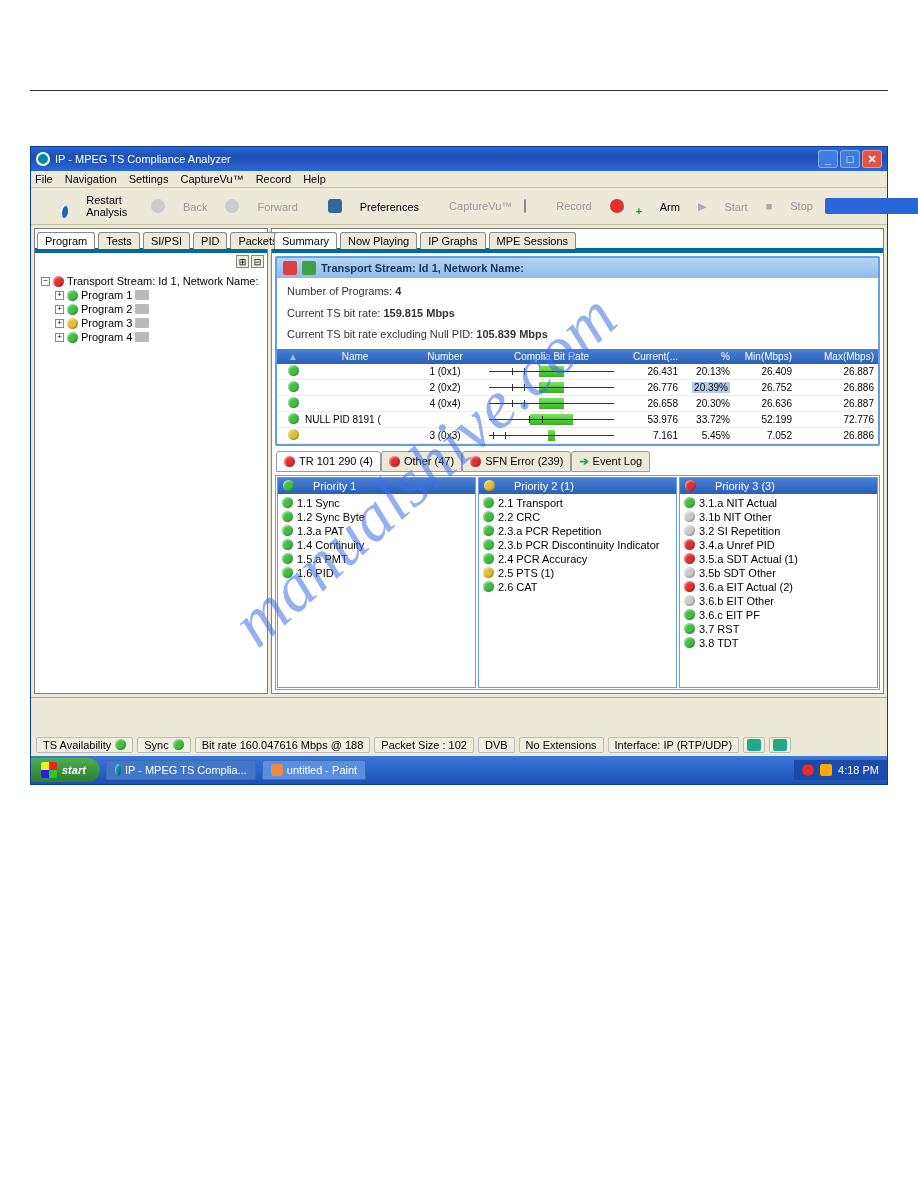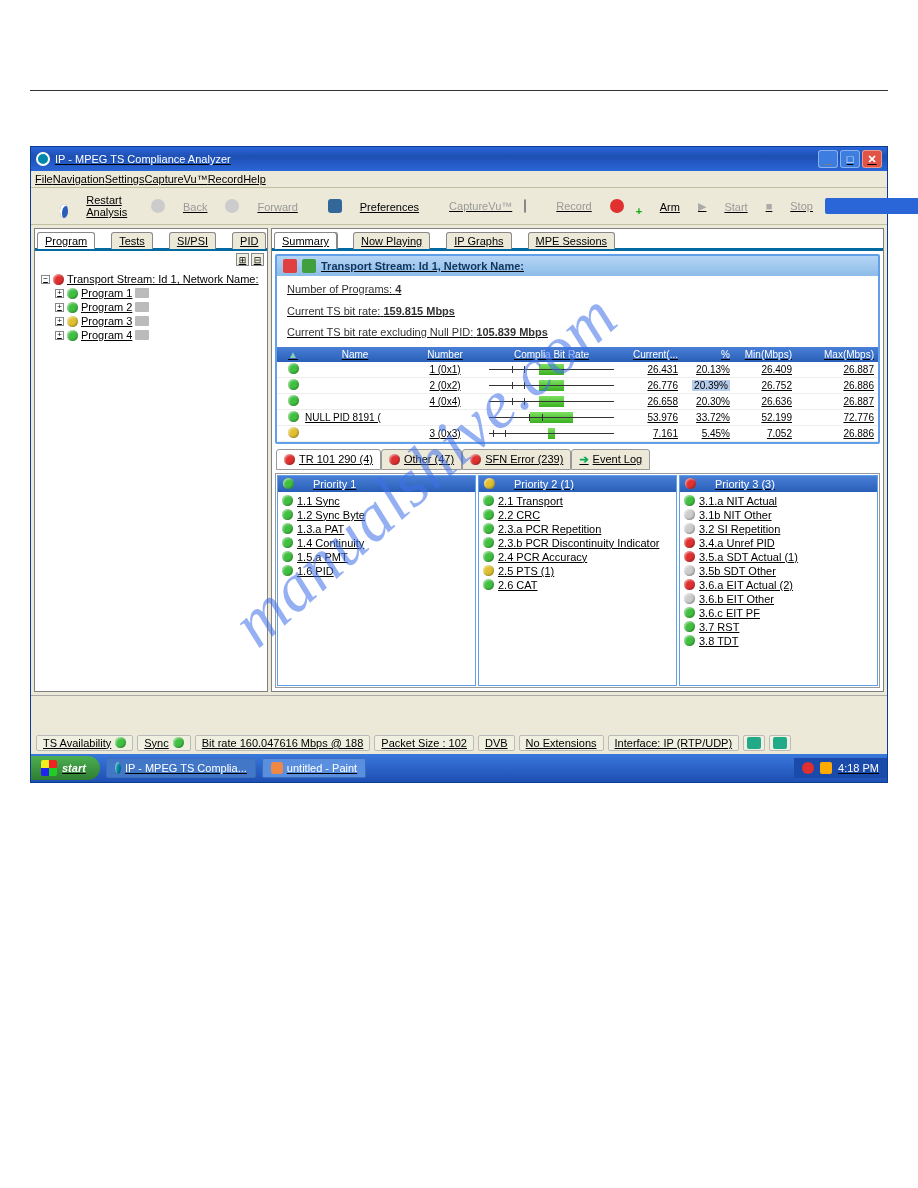--- a/index.html
+++ b/index.html
@@ -1,39 +1,39 @@
 <!DOCTYPE html>
 <html><head>
 <meta charset="utf-8">
 <style>
 * { margin: 0; padding: 0; box-sizing: border-box; font-family: Tahoma, Arial, sans-serif; }
 body { background: #fff; }
-.page { width: 918px; height: 1188px; background: #fff; position: relative; padding: 90px 30px 17px 30px; text-decoration: underline; }
+.page { width: 918px; height: 1188px; background: #fff; position: relative; padding: 90px 30px 17px 30px; }
 .hr-top { border-top: 1.5px solid #333; width: 100%; margin-bottom: 55px; }
 .app-window { width: 100%; border: 1px solid #0a3d91; background: #ece9d8; font-size: 11px; }
 .titlebar { background: linear-gradient(to bottom, #2a66d8, #1e4fb3 40%, #2a66d8); color: #fff; padding: 3px 5px; display: flex; align-items: center; gap: 5px; height: 24px; }
 .titlebar .ticon { width: 14px; height: 14px; background: #08a; border-radius: 50%; display:inline-block; box-shadow: inset 0 0 0 2px #fff; }
 .window-controls { margin-left: auto; display: flex; gap: 2px; }
 .window-controls span { display: inline-flex; width: 20px; height: 18px; align-items:center; justify-content:center; color: #fff; border-radius: 3px; font-weight: bold; border: 1px solid rgba(255,255,255,0.4); }
 .wmin { background: #3e7de0; }
 .wmax { background: #3e7de0; }
 .wclose { background: #e15445; }
-.menubar { background: #ece9d8; padding: 2px 4px; display: flex; border-bottom: 1px solid #c0c0a0; }
+.menubar { background: #ece9d8; padding: 2px 4px; display: flex; gap: 12px; border-bottom: 1px solid #c0c0a0; }
 .menubar span { cursor: default; }
 .toolbar { background: #ece9d8; padding: 3px 5px; display: flex; align-items: center; gap: 6px; border-bottom: 1px solid #c0c0a0; }
 .tbtn { display: inline-flex; align-items: flex-end; gap: 18px; padding: 2px 5px; border: 1px solid transparent; border-radius: 3px; cursor: default; }
 .tbtn.disabled { color: #999; }
 .tbtn .dot { display:inline-block; width: 14px; height: 14px; border-radius: 50%; }
 .ticon-sm { display:inline-block; width: 14px; height: 14px; border-radius: 3px; background: #888; }
 .sep { width: 1px; height: 20px; background: #aaa; margin: 0 3px; }
 .progress-toolbar { background: #2a66d8; color: #fff; text-align: center; padding: 2px 8px; min-width: 220px; border-radius: 2px; }
 .content { display: flex; padding: 3px; gap: 3px; background: #ece9d8; }
 .left-panel { width: 234px; border: 1px solid #808080; background: #fff; display: flex; flex-direction: column; }
 .right-panel { flex: 1; border: 1px solid #808080; background: #fff; display: flex; flex-direction: column; }
-.tabs { display: flex; padding: 2px 2px 0 2px; border-bottom: 3px solid #0369a1; background: #fff; gap: 16px; }
+.tabs { display: flex; padding: 2px 2px 0 2px; border-bottom: 5px solid #0369a1; background: #fff; gap: 3px; }
 .tab { padding: 2px 7px; border: 1px solid #888; border-bottom: none; border-radius: 3px 3px 0 0; background: #ece9d8; position: relative; top: 1px; }
 .tab.active { background: #fff; }
 .tree-container { flex: 1; padding: 4px 6px; overflow: auto; }
 .tree-toolbar { display:flex; justify-content:flex-end; gap:2px; padding:2px 3px; }
 .tree-toolbar span { width:13px; height:13px; border:1px solid #888; font-size:9px; display:inline-flex; align-items:center; justify-content:center; background:#f0f0e0; }
 .tree-node { display: flex; align-items: center; gap: 3px; padding: 1px 0; }
 .minus { display:inline-flex; width:9px; height:9px; border:1px solid #888; align-items:center; justify-content:center; font-size:8px; line-height:1; background:#fff; }
 .plus { display:inline-flex; width:9px; height:9px; border:1px solid #888; align-items:center; justify-content:center; font-size:8px; line-height:1; background:#fff; }
 .status-dot { display:inline-block; width:11px; height:11px; border-radius:50%; box-shadow: inset -1px -1px 2px rgba(0,0,0,0.3), inset 1px 1px 2px rgba(255,255,255,0.6); }
 .red { background: #e03030; }

